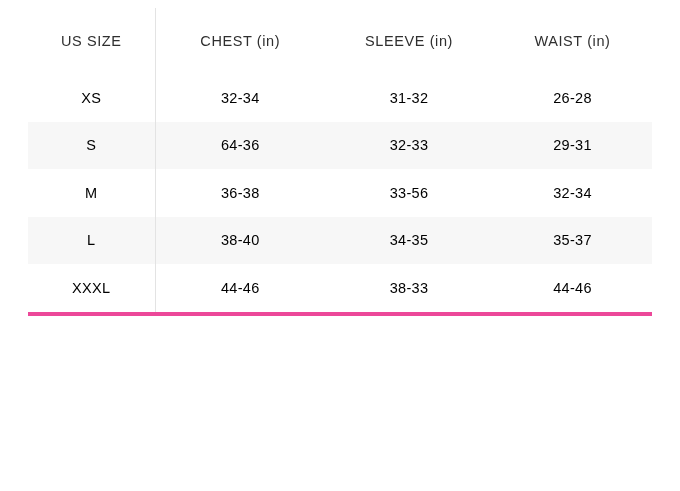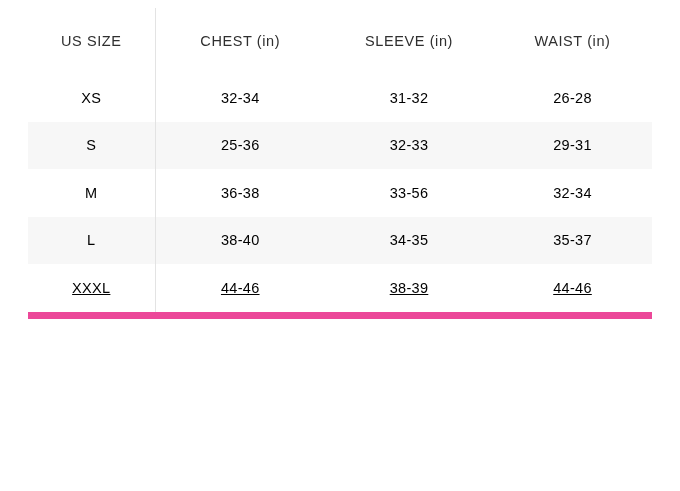--- a/index.html
+++ b/index.html
@@ -64,22 +64,21 @@
     font-size: 14.5px;
     letter-spacing: 0.3px;
     color: #000000;
   }
 
   tbody tr.alt td {
     background: #f7f7f7;
   }
 
   tbody tr:last-child td {
-    border-bottom: 7px solid #ec4899;
-    text-decoration: underline;
+    border-bottom: 4px solid #ec4899;
   }
 </style>
 </head>
 <body>
 
 <div class="page">
   <table class="size-table">
     <colgroup>
       <col class="c0">
       <col class="c1">
@@ -96,37 +95,37 @@
     </thead>
     <tbody>
       <tr>
         <td class="divider-right">XS</td>
         <td>32-34</td>
         <td>31-32</td>
         <td>26-28</td>
       </tr>
       <tr class="alt">
         <td class="divider-right">S</td>
-        <td>25-36</td>
+        <td>64-36</td>
         <td>32-33</td>
         <td>29-31</td>
       </tr>
       <tr>
         <td class="divider-right">M</td>
         <td>36-38</td>
         <td>33-56</td>
         <td>32-34</td>
       </tr>
       <tr class="alt">
         <td class="divider-right">L</td>
         <td>38-40</td>
         <td>34-35</td>
         <td>35-37</td>
       </tr>
       <tr>
         <td class="divider-right">XXXL</td>
         <td>44-46</td>
-        <td>38-39</td>
+        <td>38-33</td>
         <td>44-46</td>
       </tr>
     </tbody>
   </table>
 </div>
 
 </body></html>

